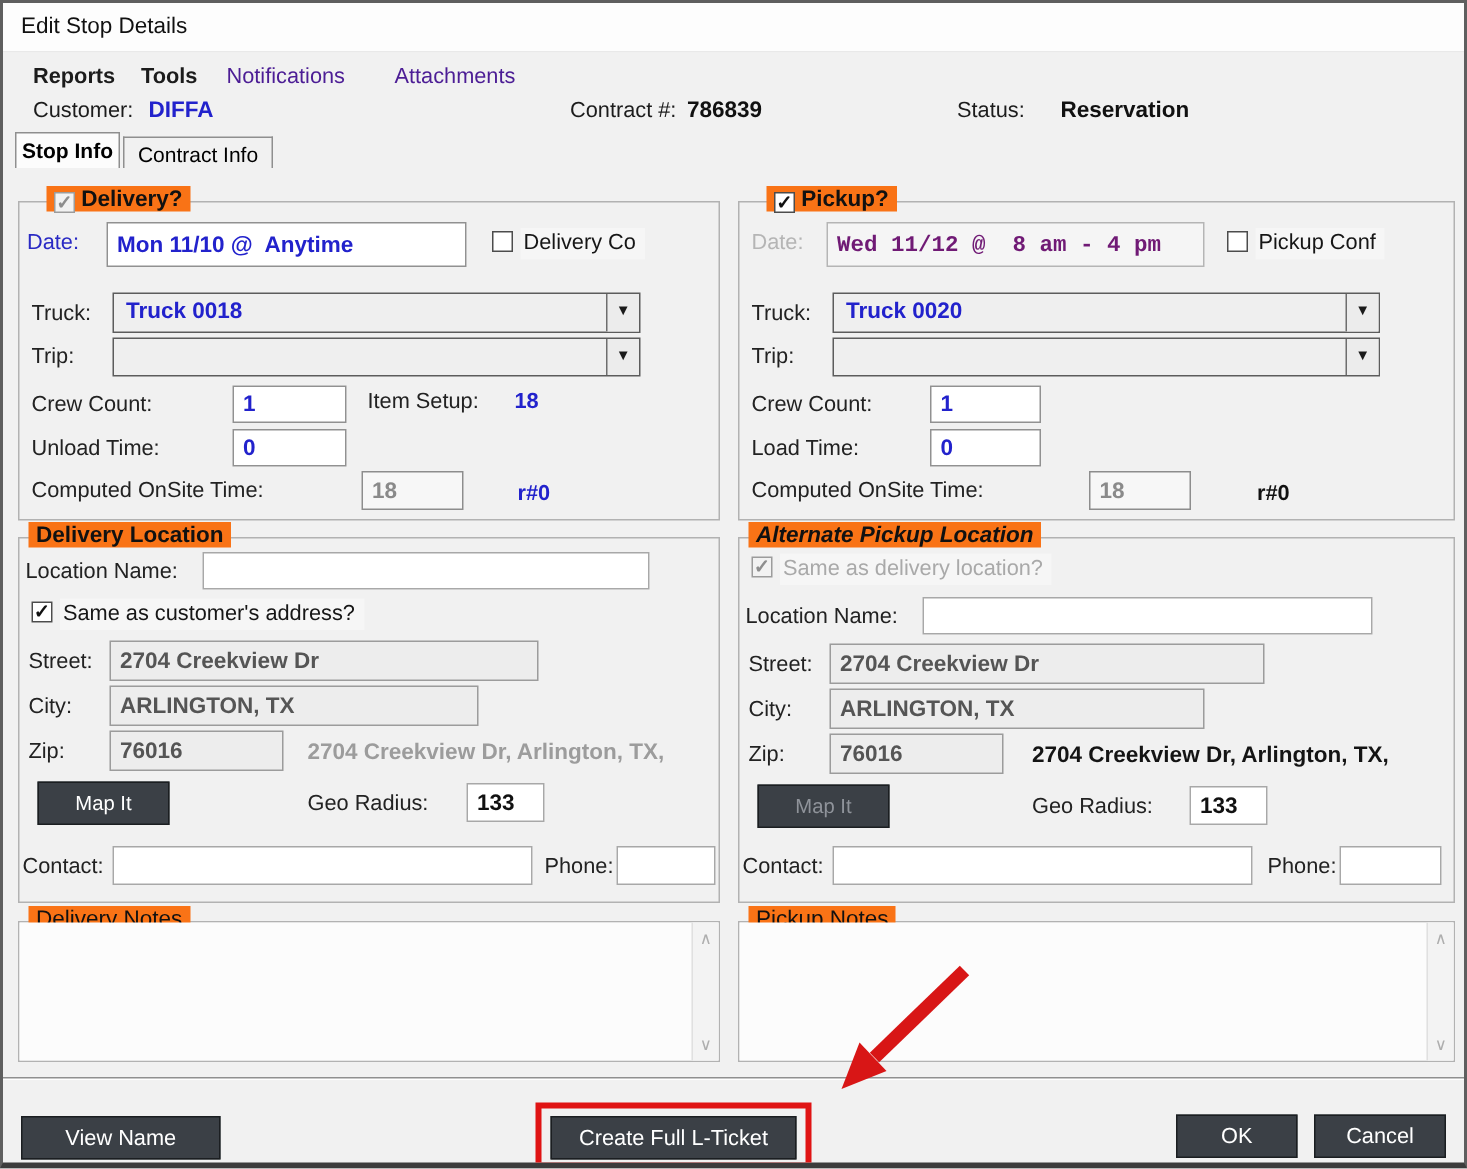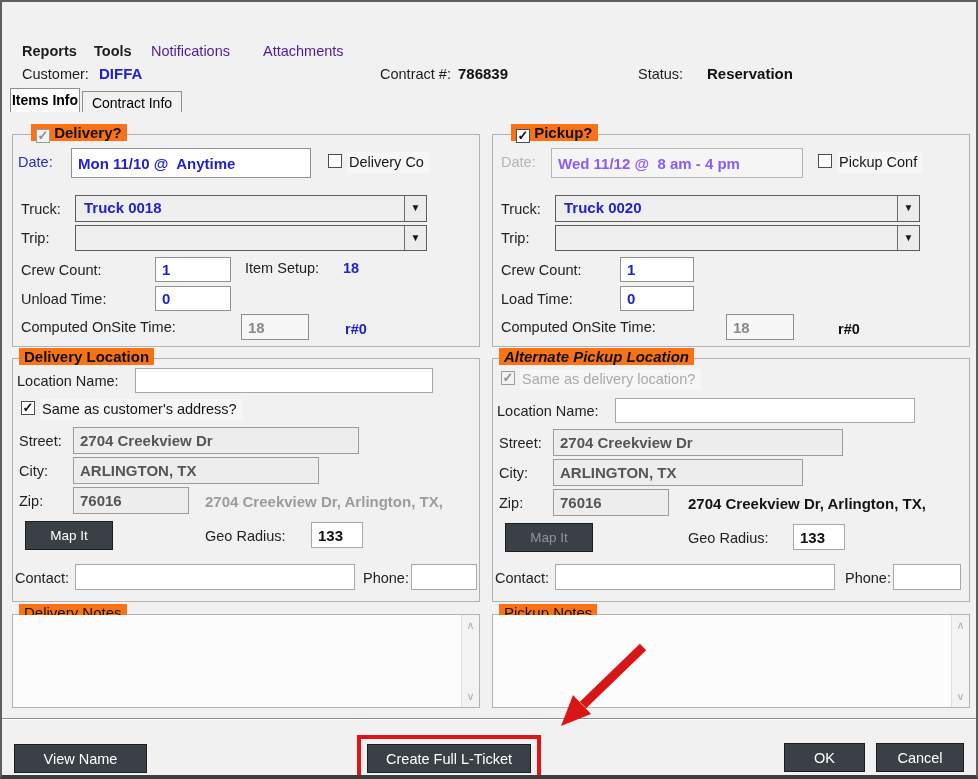--- a/index.html
+++ b/index.html
@@ -28,21 +28,21 @@
             font-weight:bold; color:#111; white-space:nowrap; }
   .legend.normal { font-weight:400; font-size:15px; }
 
   
   .lbl { position:absolute; font-size:14.5px; color:#222; white-space:nowrap; }
   .lbl.blue { color:#2a2ac4; }
   .lbl.gray { color:#b5b5b5; }
   input.fld { position:absolute; box-sizing:border-box; background:#fff; border:1px solid #919191;
               font-family:"Liberation Sans",sans-serif; font-size:15px; font-weight:bold; color:#2222cc;
               padding:0 6px; outline:none; }
-  input.fld.dis { background:#f5f5f5; border-color:#b5b5b5; color:#8b5cf6; }
+  input.fld.dis { background:#f5f5f5; border-color:#b5b5b5; color:#701a75;font-family:Liberation Mono, monospace; }
   input.fld.muted { background:#ededed; border-color:#9c9c9c; color:#555; }
   input.fld.plain { color:#111; }
   input.fld.empty { background:#fff; border-color:#a8a8a8; }
   input.fld.grayval { background:#f7f7f7; border-color:#8d8d8d; color:#8a8a8a; }
 
   .combo { position:absolute; box-sizing:border-box; background:#efefef; border:1px solid #5c5c5c; }
   .combo .ctxt { position:absolute; left:8px; top:3px; font-size:15px; font-weight:bold; color:#2222cc; }
   .combo .carrow { position:absolute; right:0; top:0; bottom:0; width:21px; background:#ececec;
                    border-left:1px solid #6e6e6e; text-align:center; color:#1a1a1a; font-size:10px;
                    line-height:24px; }
@@ -70,34 +70,37 @@
   #separator { left:0; top:716px; width:978px; height:1px; background:#8f8f8f; border-bottom:1px solid #fff; }
   #red-box { position:absolute; left:355px; top:733px; width:184px; height:44px; box-sizing:border-box;
              border:4px solid #e01414; background:transparent; pointer-events:none; }
   #arrow-svg { position:absolute; left:0; top:0; pointer-events:none; }
 </style>
 </head>
 <body>
 
 <div id="frame">
 
+  <div id="titlebar" class="abs">
+    <div id="title" class="abs">Edit Stop Details</div>
+  </div>
 
   <div class="abs menu-item" style="left:20px;">Reports</div>
   <div class="abs menu-item" style="left:92px;">Tools</div>
   <div class="abs menu-item disabled" style="left:149px;">Notifications</div>
   <div class="abs menu-item disabled" style="left:261px;">Attachments</div>
 
   <div class="abs hdr-lbl" style="left:20px;">Customer:</div>
   <div class="abs hdr-val blue" style="left:97px;">DIFFA</div>
   <div class="abs hdr-lbl" style="left:378px;">Contract #:</div>
   <div class="abs hdr-val" style="left:456px;">786839</div>
   <div class="abs hdr-lbl" style="left:636px;">Status:</div>
   <div class="abs hdr-val" style="left:705px;">Reservation</div>
 
-  <div class="abs tab active" style="left:8px; top:86px; width:70px; height:24px;">Items Info</div>
+  <div class="abs tab active" style="left:8px; top:86px; width:70px; height:24px;">Stop Info</div>
   <div class="abs tab" style="left:80px; top:89px; width:100px; height:21px;">Contract Info</div>
 
   <div class="groupbox" style="left:10px; top:132px; width:468px; height:213px;">
     <div class="legend" style="left:18px;">
       <span class="chk graychk" style="position:relative; display:inline-block; top:2px;">✓</span>
       <span>Delivery?</span>
     </div>
 
     <div class="lbl blue" style="left:5px; top:19px;">Date:</div>
     <input class="fld" style="left: 58px; top: 13px; width: 240px; height: 30px;" readonly="" value="Mon 11/10 @  Anytime">

